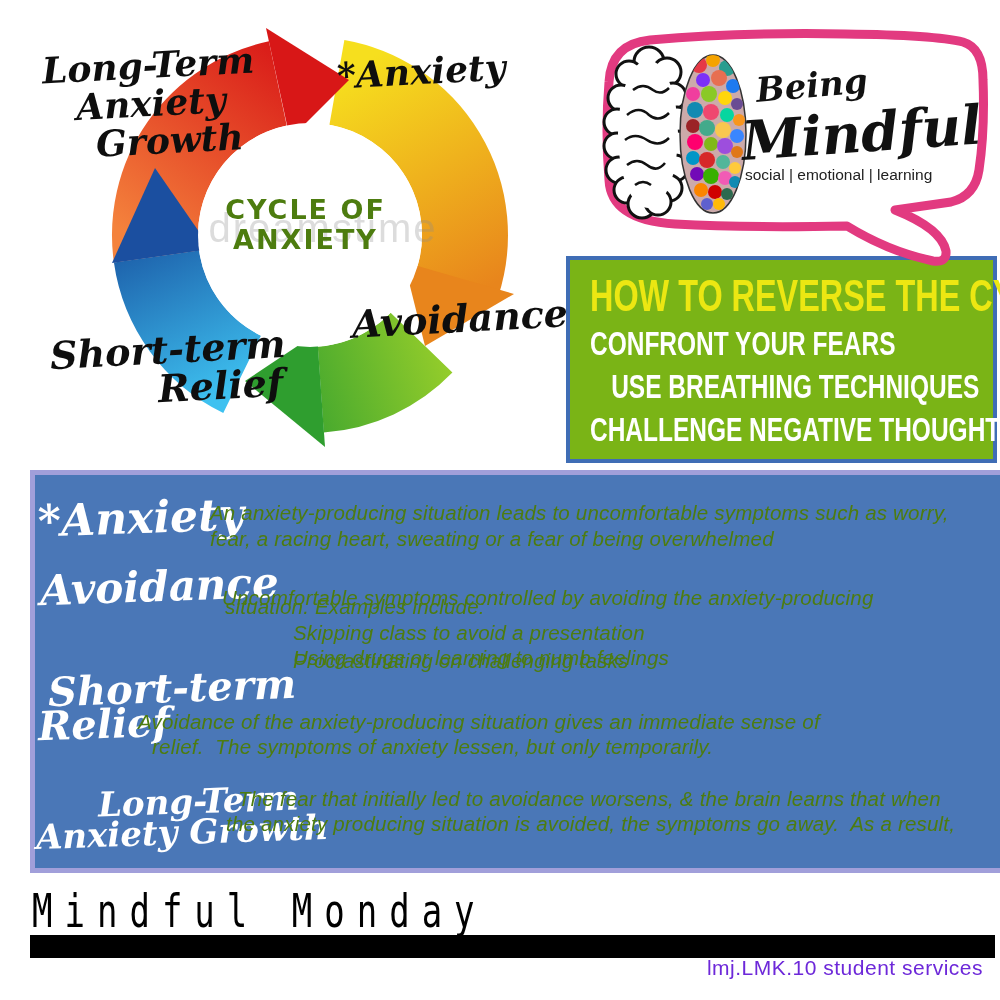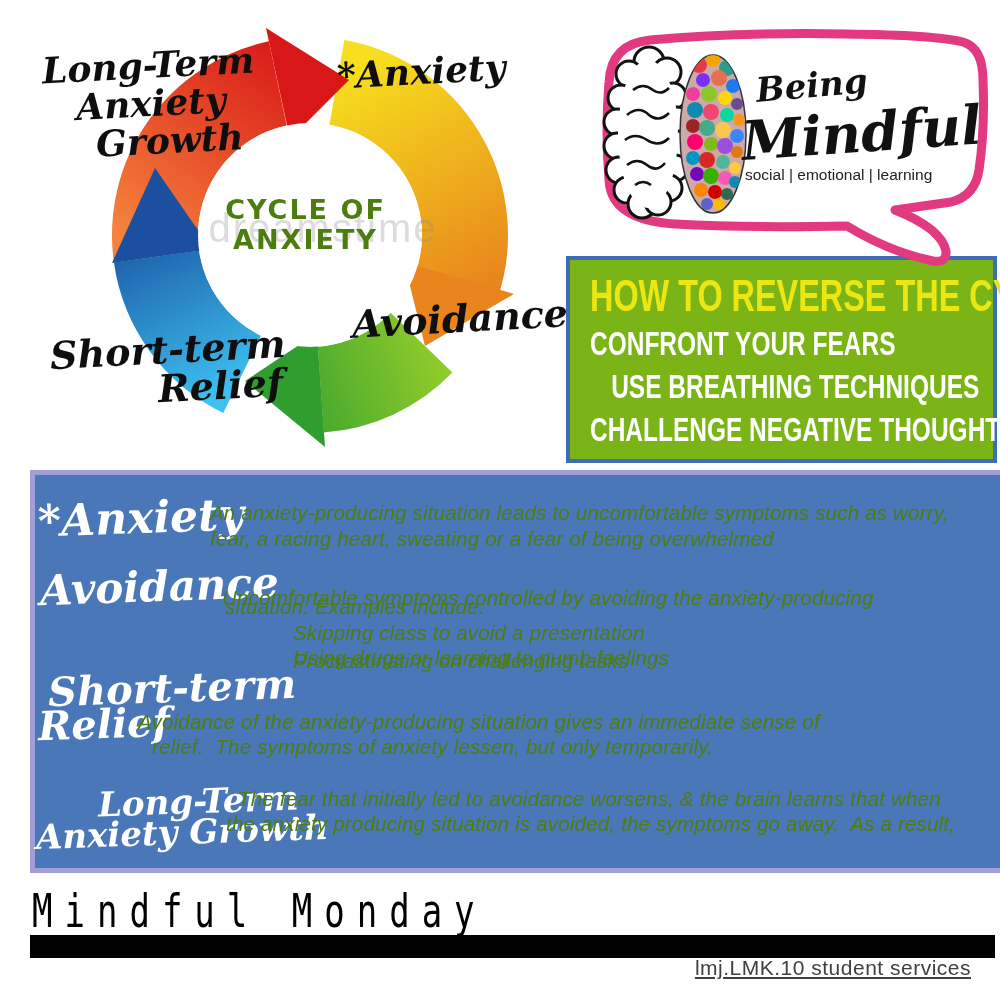--- a/index.html
+++ b/index.html
@@ -31,22 +31,22 @@
       background:#4a77b7;border:5px solid #a19fda;box-sizing:border-box;z-index:1;}
   .term{position:absolute;font-family:"DejaVu Serif",serif;font-style:italic;font-weight:700;
       color:#ffffff;transform:rotate(-2deg);z-index:2;white-space:nowrap;}
   .def{position:absolute;font-family:"Liberation Sans",sans-serif;font-style:italic;
       color:#4d7c0f;font-size:20.5px;white-space:pre;letter-spacing:.2px;z-index:2;}
   
   .mm-title{position:absolute;left:32px;top:884px;font-family:"DejaVu Sans Mono",monospace;
       font-size:34px;letter-spacing:12px;color:#000;transform:scaleY(1.35);
       transform-origin:left top;white-space:nowrap;}
   .black-bar{position:absolute;left:30px;top:935px;width:965px;height:23px;background:#000;}
-  .credit{position:absolute;right:29px;top:956px;font-size:21px;color:#404040;
-      letter-spacing:.5px;text-decoration:underline;}
+  .credit{position:absolute;right:17px;top:956px;font-size:21px;color:#6d28d9;
+      letter-spacing:.5px;}
 </style>
 </head>
 <body>
 
 <div class="canvas">
 
   <svg class="diagram-svg" width="560" height="460" viewBox="0 0 560 460">
     <defs>
       <linearGradient id="gRed" gradientUnits="userSpaceOnUse" x1="150" y1="260" x2="300" y2="60">
         <stop offset="0" stop-color="#f4823c"></stop>

